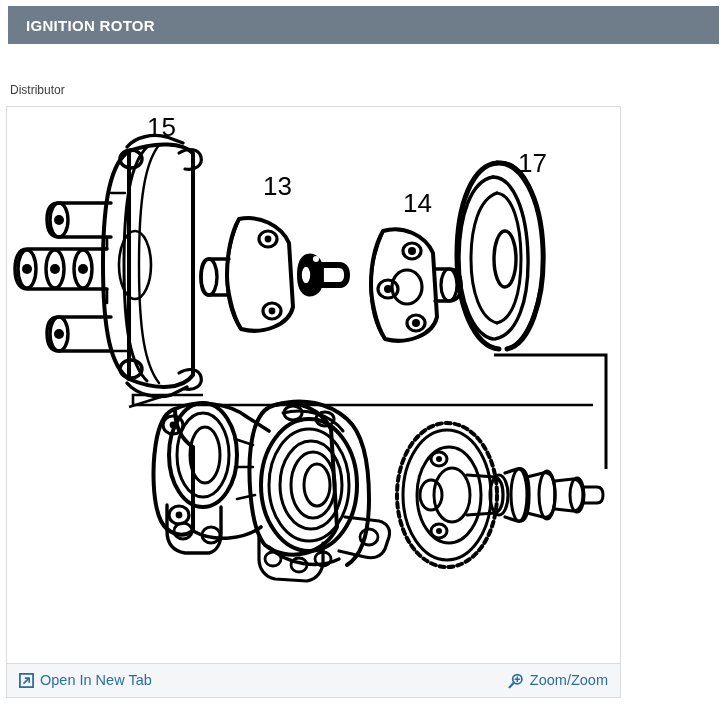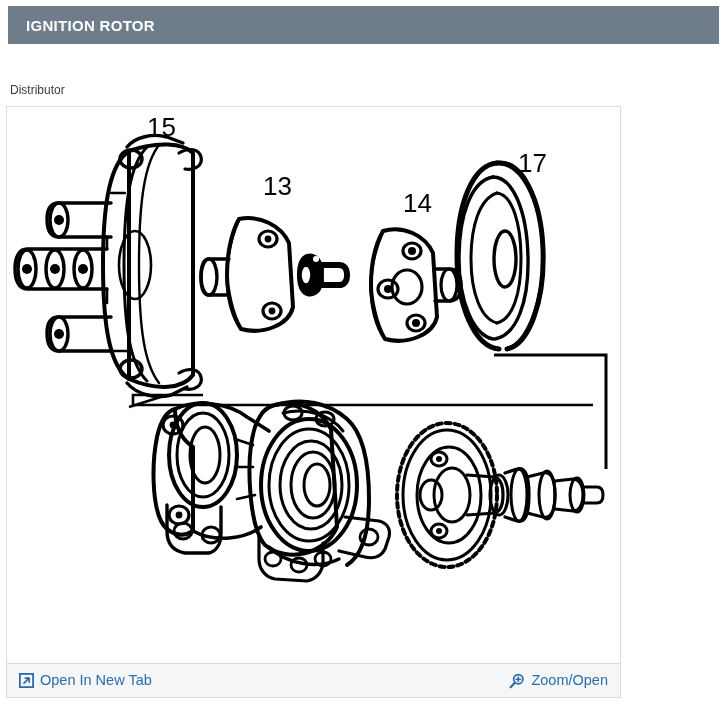--- a/index.html
+++ b/index.html
@@ -288,18 +288,18 @@
       </a>
 
       <a class="action-link" href="#">
         <span class="icon-box">
           <svg width="16" height="16" viewBox="0 0 16 16" xmlns="http://www.w3.org/2000/svg">
             <circle cx="9.3" cy="6.2" r="4.6" fill="none" stroke="#2d6ca8" stroke-width="1.7"></circle>
             <path d="M6.0 9.6 L1.6 14.2" stroke="#2d6ca8" stroke-width="2.2" stroke-linecap="round"></path>
             <path d="M9.3 4.0 L9.3 8.4 M7.1 6.2 L11.5 6.2" stroke="#2d6ca8" stroke-width="1.5" stroke-linecap="round"></path>
           </svg>
         </span>
-        <span class="label">Zoom/Open</span>
+        <span class="label">Zoom/Zoom</span>
       </a>
 
     </div>
   </div>
 </div>
 
 </body></html>

